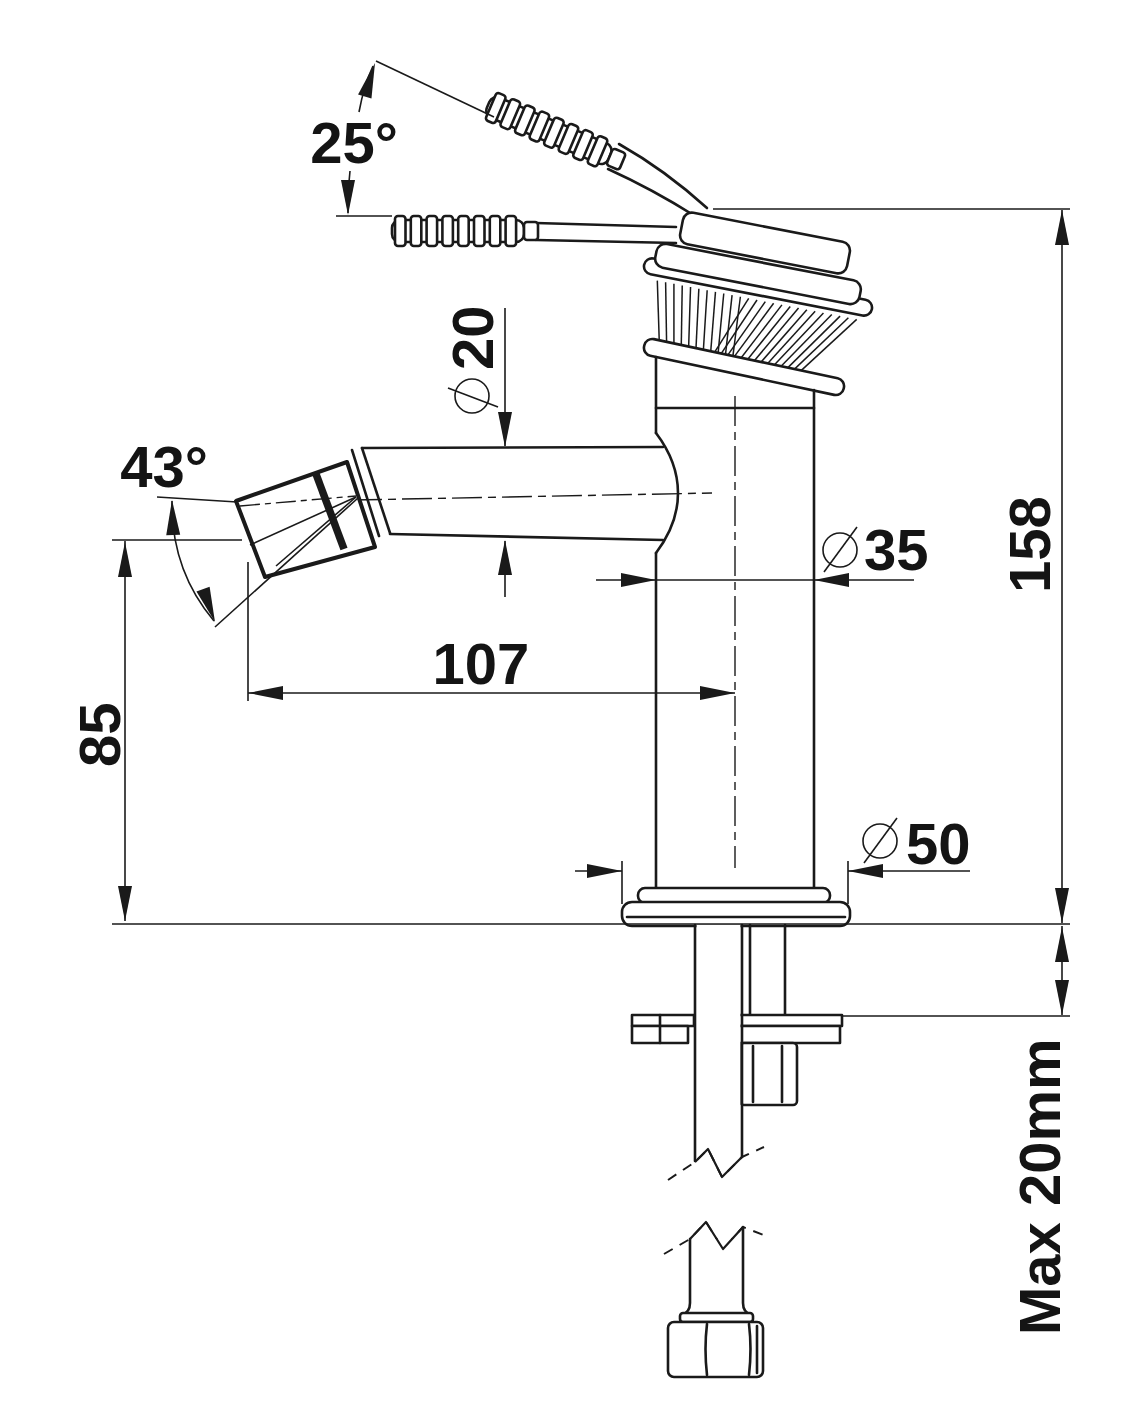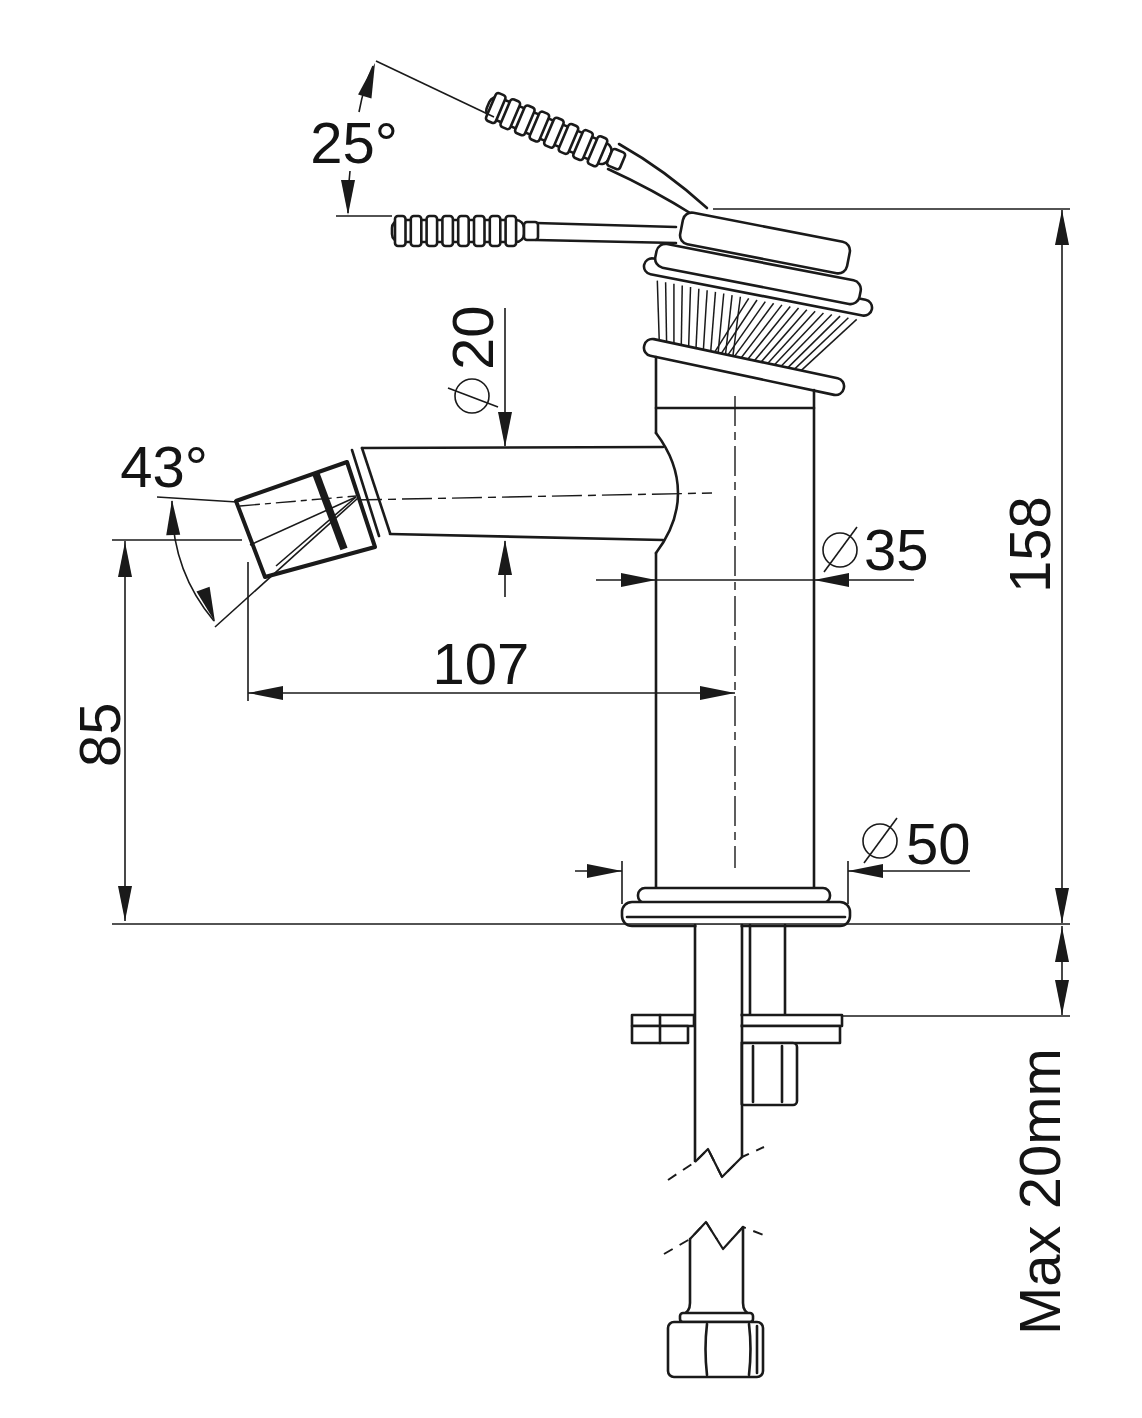--- a/index.html
+++ b/index.html
@@ -1,16 +1,16 @@
 <!DOCTYPE html>
 <html><head>
 <meta charset="utf-8">
 <style>
   html,body{margin:0;padding:0;background:#ffffff;}
-  #page{width:1142px;height:1418px;position:relative;background:#fff;overflow:hidden;}
+  #page{width:1142px;height:1418px;position:relative;background:#fff;overflow:hidden;font-weight:bold;}
   svg{display:block;}
   .ln{stroke:#1a1a1a;stroke-width:2.6;fill:none;stroke-linecap:round;stroke-linejoin:round;}
   .lnthick{stroke:#1a1a1a;stroke-width:4;fill:none;stroke-linejoin:round;}
   .band{stroke:#1a1a1a;stroke-width:7.5;fill:none;stroke-linecap:butt;}
   .wh{fill:#ffffff;}
   .dim{stroke:#1a1a1a;stroke-width:1.6;fill:none;stroke-linecap:butt;}
   .cl{stroke:#1a1a1a;stroke-width:1.4;fill:none;stroke-dasharray:30 6 8 6;}
   .cl2{stroke:#1a1a1a;stroke-width:1.4;fill:none;stroke-dasharray:20 5 6 5;}
   .zig{stroke:#1a1a1a;stroke-width:2;fill:none;stroke-dasharray:10 8;stroke-linejoin:round;}
   .zigs{stroke:#1a1a1a;stroke-width:2.2;fill:none;stroke-linejoin:round;}

